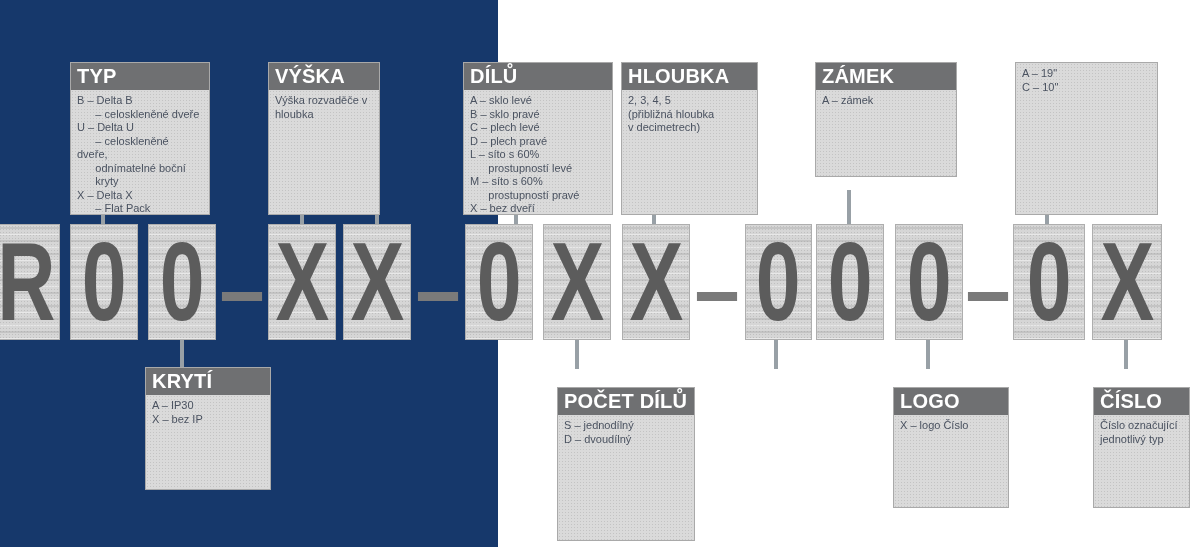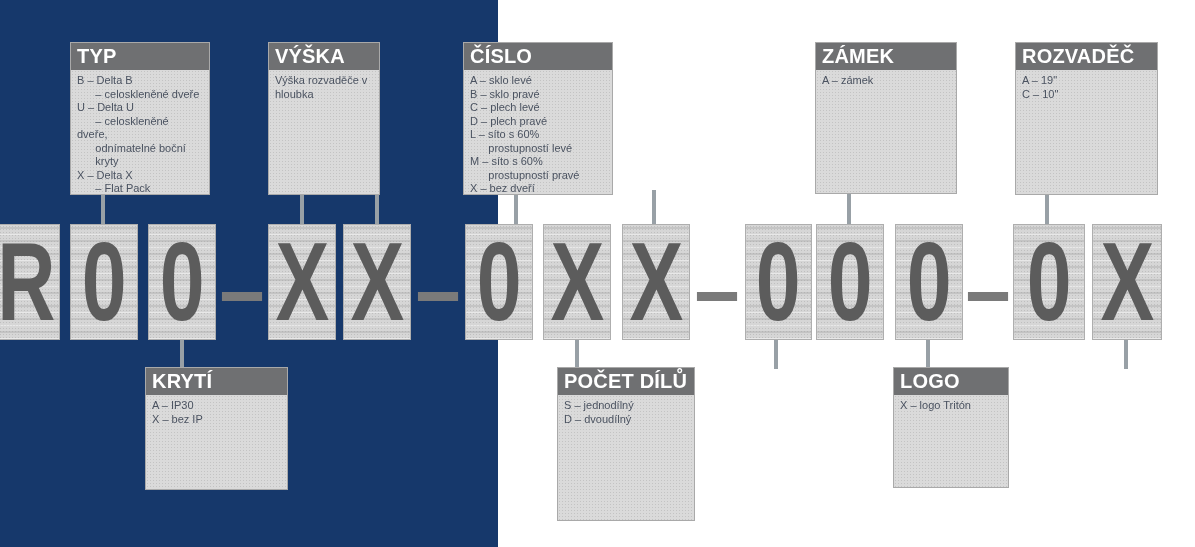--- a/index.html
+++ b/index.html
@@ -13,20 +13,21 @@
     background:#16386B;
   }
   
   .legend-box {
     position:absolute;
     background-color:#dadada;
     background-image:radial-gradient(#c3c3c3 0.9px, rgba(0,0,0,0) 1px);
     background-size:3px 3px;
     border:1px solid #a9a9a9;
     box-sizing:border-box;
+    margin-top:20px;
   }
   .legend-header {
     height:27px; background:#6f7072; color:#ffffff;
     font-weight:bold; font-size:20px; line-height:27px;
     padding-left:6px; letter-spacing:0.2px;
     white-space:nowrap; overflow:hidden;
   }
   .legend-body {
     padding:4px 8px 4px 6px;
     font-size:11px; line-height:13.5px; color:#4a5260;
@@ -88,54 +89,64 @@
       odnímatelné boční
       kryty
 X – Delta X
       – Flat Pack</div>
   </div>
   <div class="legend-box" style="left:268px;top:42px;width:112px;height:153px">
     <div class="legend-header">VÝŠKA</div>
     <div class="legend-body">Výška rozvaděče v hloubka</div>
   </div>
   <div class="legend-box" style="left:463px;top:42px;width:150px;height:153px">
-    <div class="legend-header">ČÍSLO</div>
+    <div class="legend-header">DÍLŮ</div>
     <div class="legend-body">A – sklo levé
 B – sklo pravé
 C – plech levé
 D – plech pravé
 L – síto s 60%
       prostupností levé
 M – síto s 60%
       prostupností pravé
 X – bez dveří</div>
   </div>
-  <div class="legend-box" style="left:815px;top:42px;width:142px;height:152px">
+  <div class="legend-box" style="left:621px;top:42px;width:137px;height:153px">
+    <div class="legend-header">HLOUBKA</div>
+    <div class="legend-body">2, 3, 4, 5
+(přibližná hloubka
+v decimetrech)</div>
+  </div>
+  <div class="legend-box" style="left:815px;top:42px;width:142px;height:115px">
     <div class="legend-header">ZÁMEK</div>
     <div class="legend-body">A – zámek</div>
   </div>
   <div class="legend-box" style="left:1015px;top:42px;width:143px;height:153px">
-    <div class="legend-header">ROZVADĚČ</div>
     <div class="legend-body">A – 19"
 C – 10"</div>
   </div>
 
-  <div class="legend-box" style="left:145px;top:367px;width:143px;height:123px">
+  <div class="legend-box" style="left:145px;top:347px;width:126px;height:123px">
     <div class="legend-header">KRYTÍ</div>
     <div class="legend-body">A – IP30
 X – bez IP</div>
   </div>
   <div class="legend-box" style="left:557px;top:367px;width:138px;height:154px">
     <div class="legend-header">POČET DÍLŮ</div>
     <div class="legend-body">S – jednodílný
 D – dvoudílný</div>
   </div>
   <div class="legend-box" style="left:893px;top:367px;width:116px;height:121px">
     <div class="legend-header">LOGO</div>
-    <div class="legend-body">X – logo Tritón</div>
+    <div class="legend-body">X – logo Číslo</div>
+  </div>
+  <div class="legend-box" style="left:1093px;top:367px;width:97px;height:121px">
+    <div class="legend-header">ČÍSLO</div>
+    <div class="legend-body">Číslo označující
+jednotlivý typ</div>
   </div>
 
   <div class="cell" style="left:-8px;width:68px">
       <span class="glyph">R</span>
     </div>
   <div class="cell" style="left:70px;width:68px">
       <span class="glyph">0</span>
     </div>
   <div class="cell" style="left:148px;width:68px">
       <span class="glyph">0</span>

